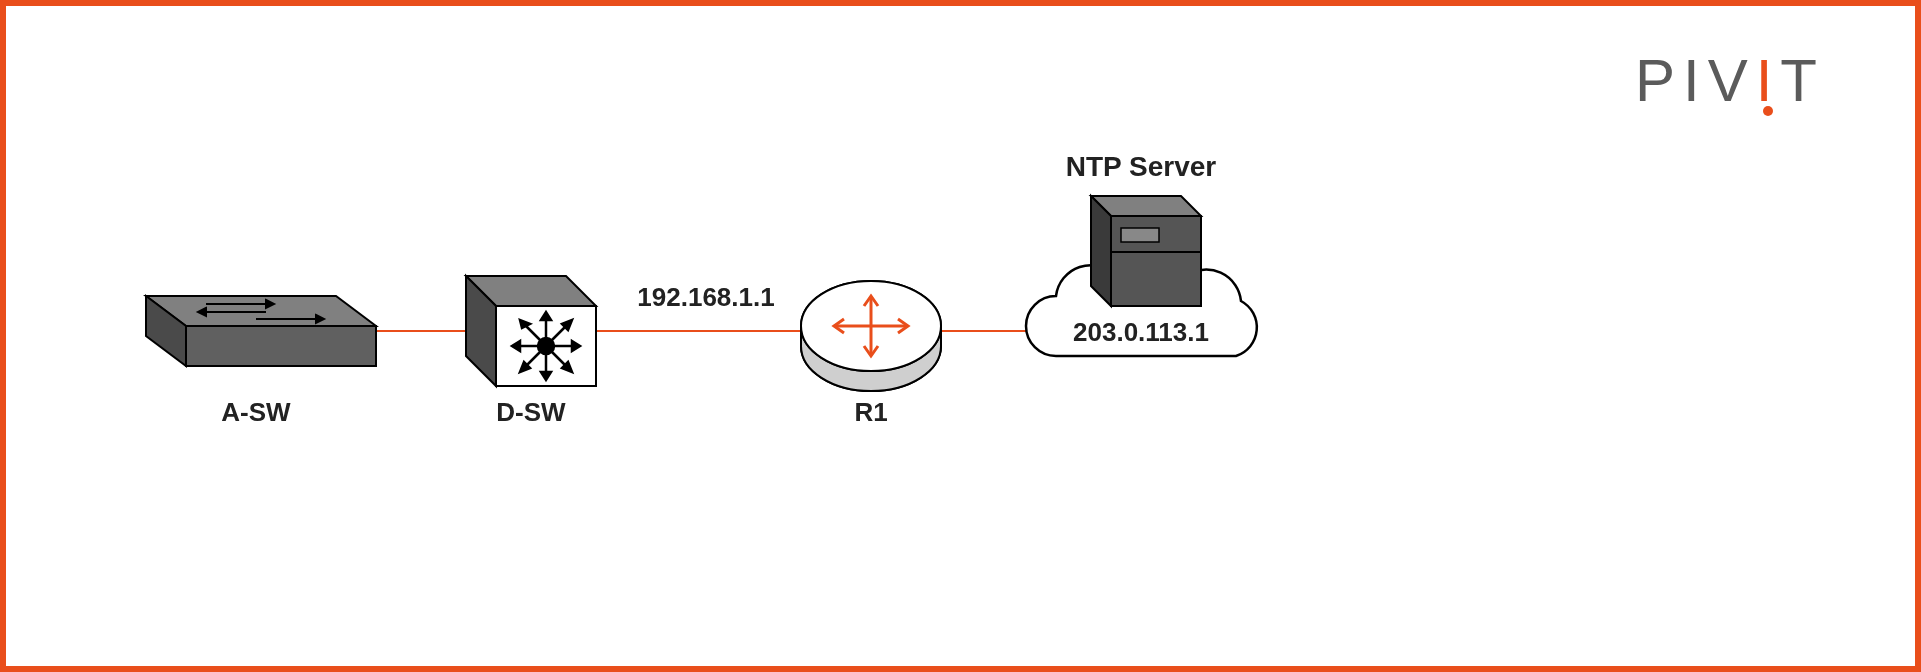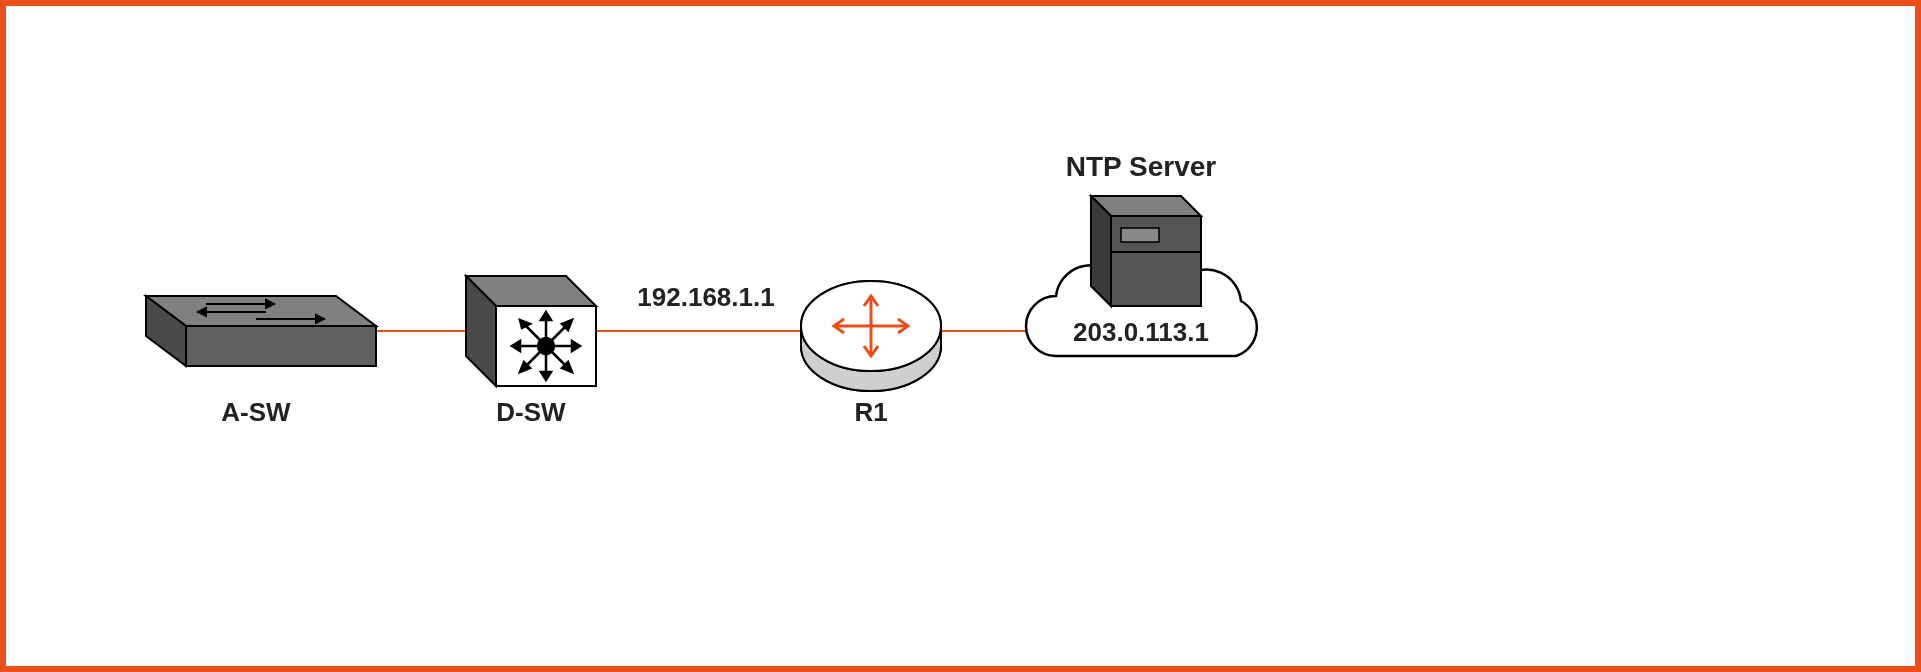--- a/index.html
+++ b/index.html
@@ -55,20 +55,23 @@
     border-radius: 50%;
     bottom: -2px; left: 50%;
     transform: translateX(-50%);
   }
 </style>
 </head>
 <body>
 
 <div class="frame">
 
+  <div class="brand">
+    <span>PIV</span><span class="accent"><span>I</span><span class="dot"></span></span><span>T</span>
+  </div>
 
   <svg width="1909" height="660" viewBox="0 0 1909 660">
 
     <g stroke="#e94e1b" stroke-width="2">
       <line x1="290" y1="325" x2="460" y2="325"></line>
       <line x1="580" y1="325" x2="800" y2="325"></line>
       <line x1="930" y1="325" x2="1040" y2="325"></line>
     </g>
 
     <g>

